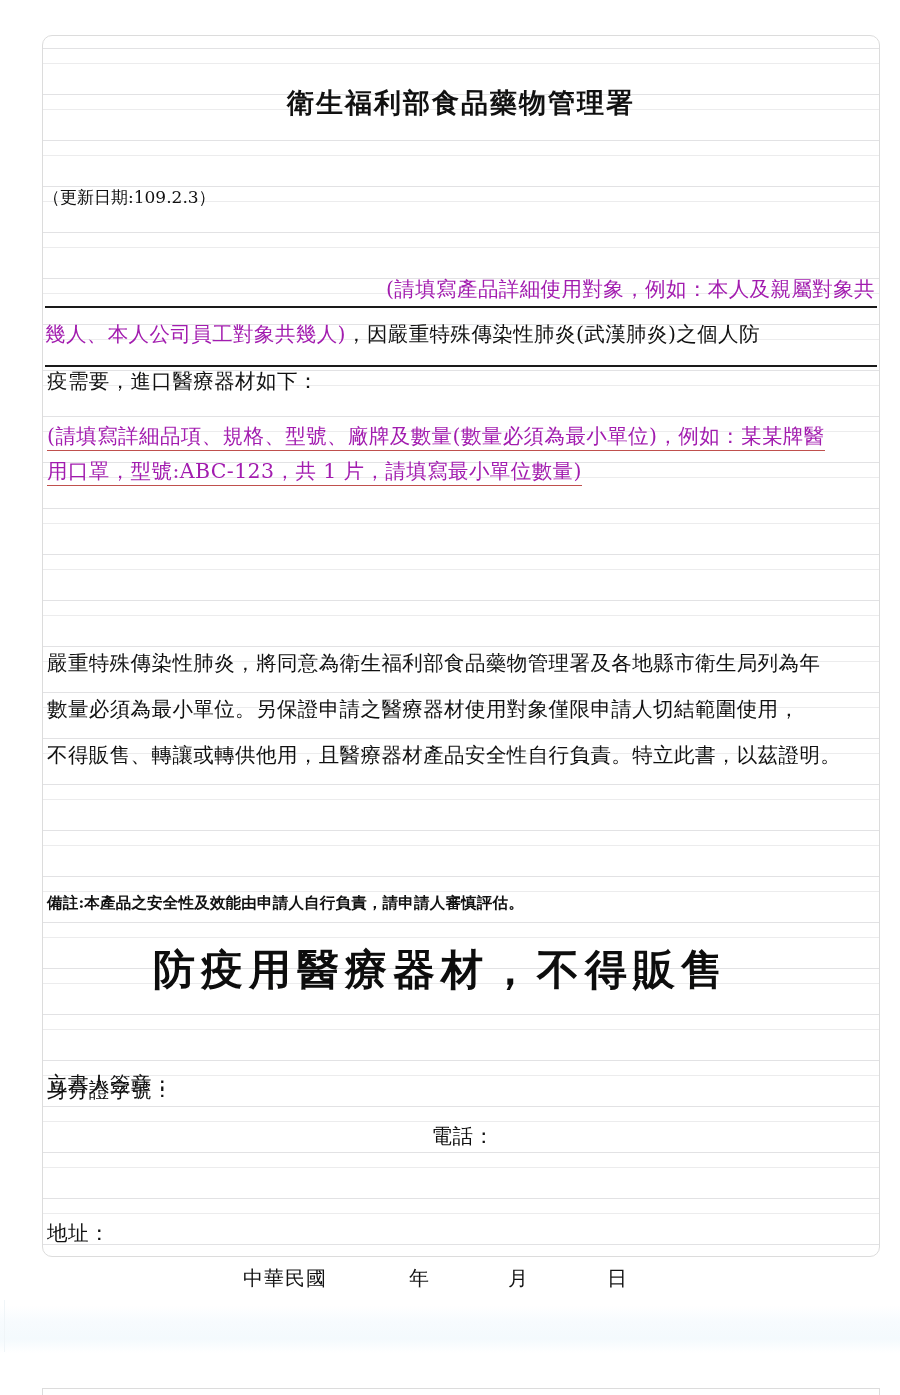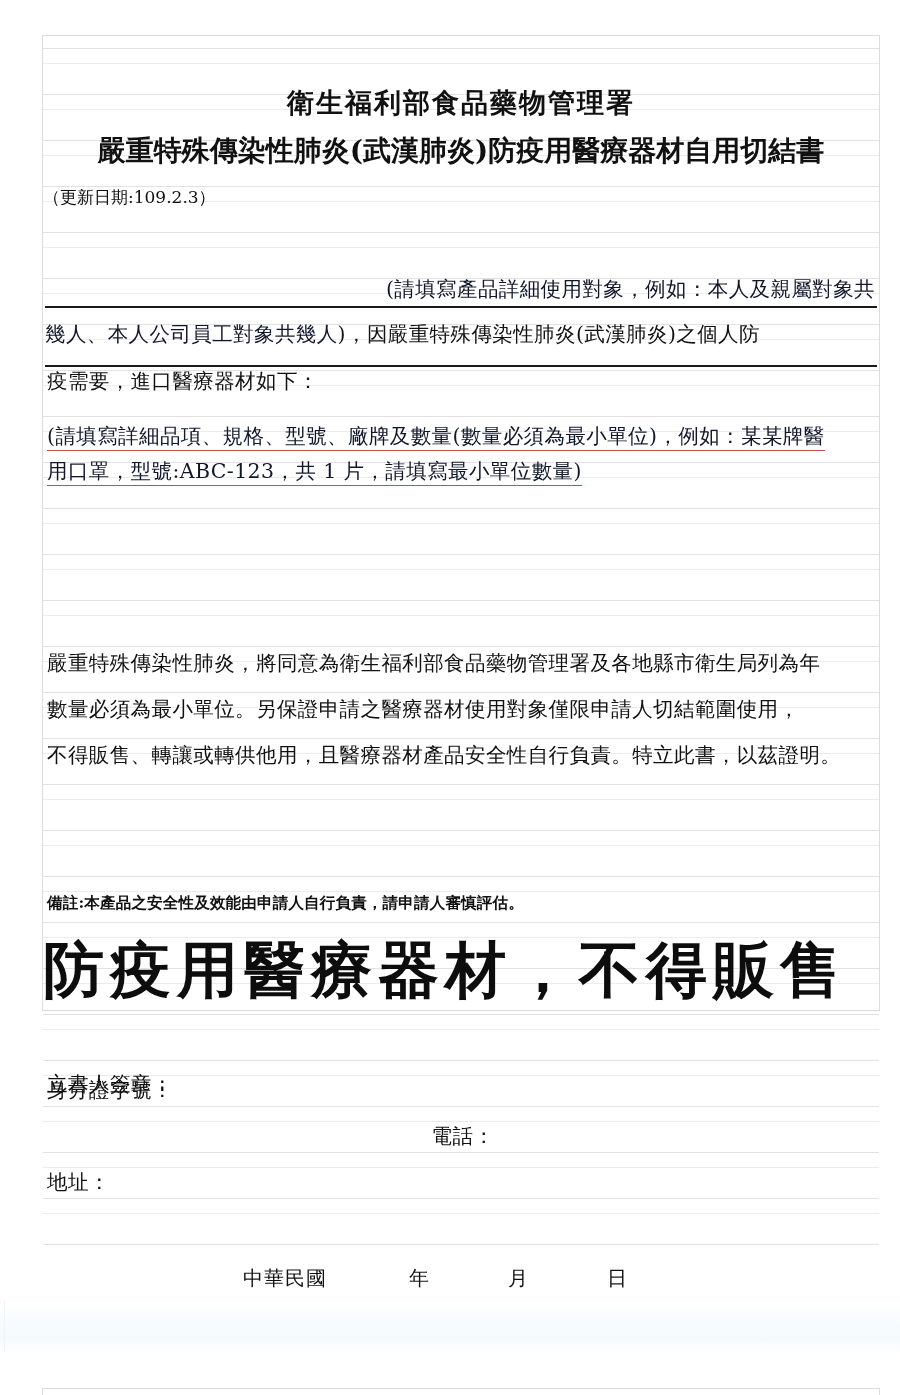--- a/index.html
+++ b/index.html
@@ -24,22 +24,23 @@
     left: 42px;
     width: 838px;
     background: #ffffff;
     border-left: 1px solid #dcdcdc;
     border-right: 1px solid #dcdcdc;
     border-top: 1px solid #dcdcdc;
     box-sizing: border-box;
   }
   #sheet-main {
     top: 35px;
-    height: 976px;
+    height: 1222px;
     border-bottom: 1px solid #dcdcdc;
+    border-radius: 10px;
   }
   #sheet-next {
     top: 1388px;
     height: 7px;
     border-bottom: none;
   }
 
   
   .rule {
     position: absolute;
@@ -115,21 +116,21 @@
   }
 
   
   .body-line {
     font-size: 20.5px;
     line-height: 30px;
     letter-spacing: 0.4px;
   }
 
   .red {
-    color: #0f172a;
+    color: #a21caf;
   }
   .u-red {
     border-bottom: 1.6px solid #c0504d;
     display: inline-block;
     line-height: 26px;
     padding-bottom: 1px;
   }
 
   
   #fill-line-1 {
@@ -168,37 +169,37 @@
     top: 855px;
     font-size: 15.5px;
     font-weight: bold;
     line-height: 24px;
     letter-spacing: 0.2px;
   }
 
   #banner {
     top: 902px;
     text-align: center;
-    font-size: 61px;
+    font-size: 42px;
     font-weight: bold;
     line-height: 64px;
     letter-spacing: 6px;
     color: #0d0d0d;
     padding-right: 40px;
   }
 
   .field-label {
     font-size: 20.5px;
     line-height: 30px;
     letter-spacing: 0.5px;
   }
   #field-sign   { top: 993px; margin-top: 40px; }
   #field-id     { top: 1039px; }
   #field-phone  { top: 1085px; text-align: center; }
-  #field-addr   { top: 1131px; }
+  #field-addr   { top: 1182px; }
 
   #date-line {
     top: 1227px;
     font-size: 20px;
     line-height: 30px;
     letter-spacing: 1px;
     padding-left: 200px;
   }
   #date-line .seg-year  { padding-left: 82px; }
   #date-line .seg-month { padding-left: 78px; }
@@ -267,21 +268,20 @@
         <div class="rule soft" style="top: 1131px;"></div>
         <div class="rule" style="top: 1162px;"></div>
         <div class="rule soft" style="top: 1177px;"></div>
         <div class="rule" style="top: 1208px;"></div>
       </div>
 
     <div class="content">
 
       <div class="line" id="org-title">衛生福利部食品藥物管理署</div>
 
-      <div class="line" id="doc-title">嚴重特殊傳染性肺炎(武漢肺炎)防疫用醫療器材自用切結書</div>
 
       <div class="line" id="update-date">（更新日期:109.2.3）</div>
 
       <div class="line body-line" id="fill-line-1">
         <span class="bar">
           <span class="red">(請填寫產品詳細使用對象，例如：本人及親屬對象共</span>
         </span>
       </div>
 
       <div class="line body-line" id="fill-line-2">

